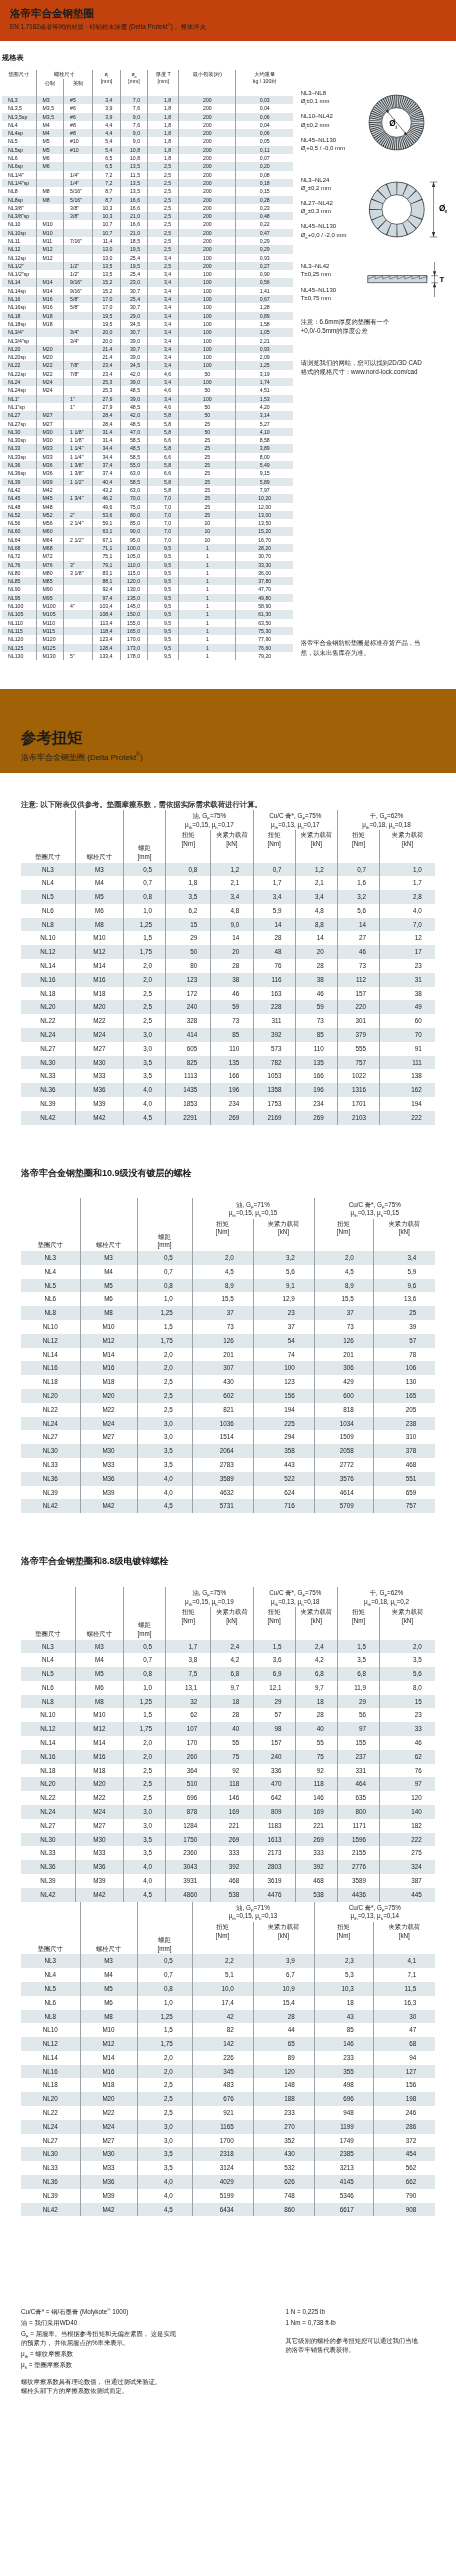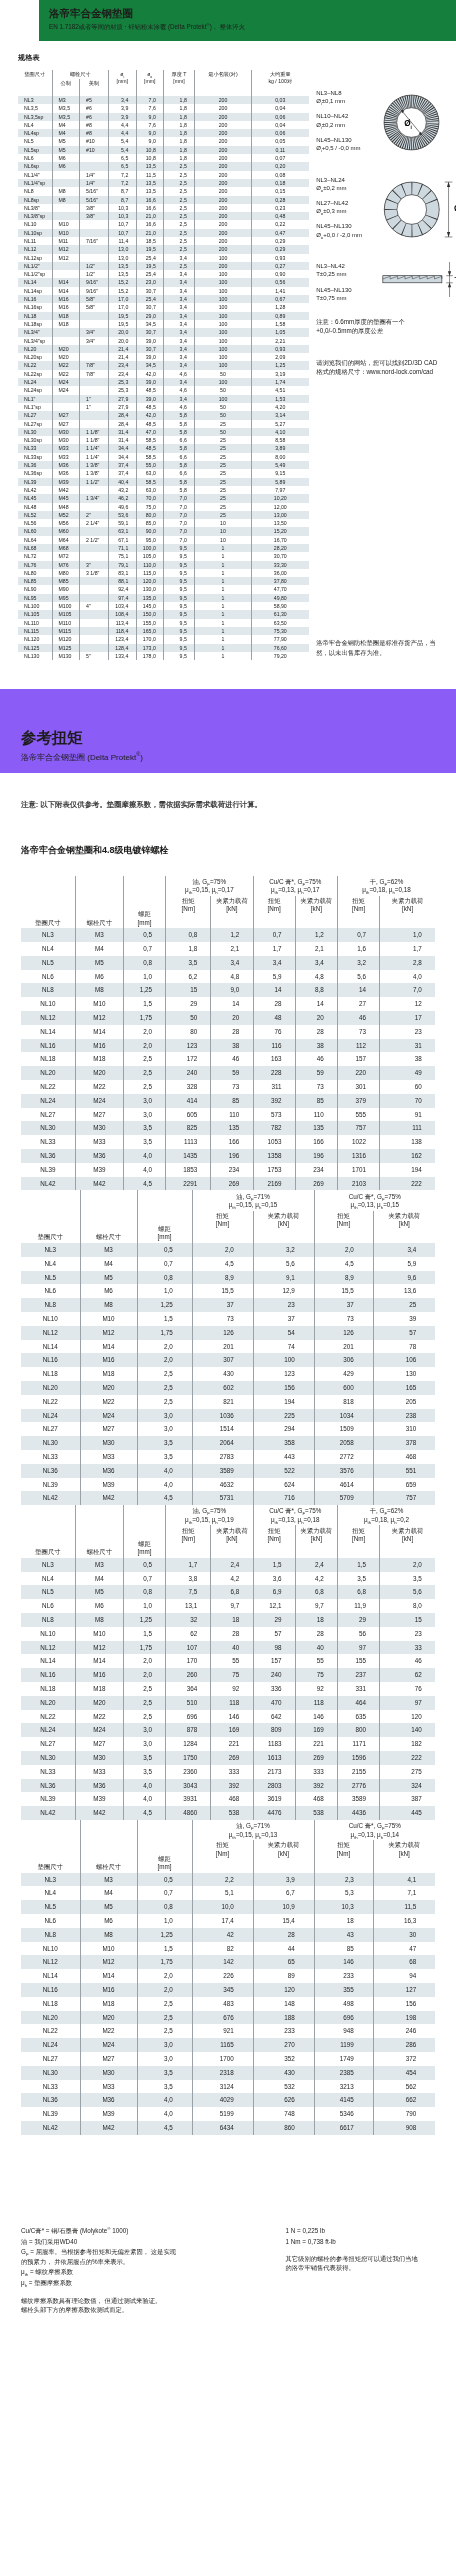--- a/index.html
+++ b/index.html
@@ -2,26 +2,26 @@
 <html style="font-size:8.8px"><head>
 <meta charset="utf-8">
 <style>
   html,body{margin:0;padding:0;}
   body{width:457px;background:#fff;color:#1d1d1b;font-family:"Liberation Sans",sans-serif;}
   .page{min-height:2576px;box-sizing:border-box;}
   sub{font-size:68%;line-height:0;}
   sup{font-size:68%;line-height:0;}
 
   
-  .band{background:#15803d;padding:6.6px 10px 8.3px;margin-left:39px;}
+  .band{background:#c2410c;padding:6.6px 10px 8.3px;}
   .band h1{font-size:10.5px;font-weight:bold;margin:0 0 2.8px;}
   .band .sub{font-size:6.3px;margin:0;}
 
   
-  .spec-wrap{padding:0 18px;}
+  .spec-wrap{padding:0 2px;}
   .spec-heading{font-size:7.2px;font-weight:bold;margin:12px 0 7.7px;}
   .spec-flex{display:flex;align-items:stretch;}
 
   table{border-collapse:collapse;table-layout:fixed;}
   th{font-weight:normal;}
 
   .spec{width:291px;font-size:5.2px;}
   .spec thead th{text-align:center;vertical-align:top;padding:1.1px 1.7px 1.1px;line-height:1.3;}
   .spec thead tr.sub th{padding-bottom:8.8px;}
   .spec tr > *:not(:first-child){border-left:0.6px solid #9aa2a7;}
@@ -37,21 +37,21 @@
   .tol-block{display:flex;margin-top:16.5px;}
   .tol-block:first-child{margin-top:18.7px;}
   .tol-labels{width:62px;flex:none;}
   .tol-labels p{margin:0 0 7.2px;}
   .tol-fig{flex:none;}
   .side-note{margin:7.7px 0 0;font-size:6.3px;line-height:1.5;}
   .stock-note{margin-top:auto;margin-bottom:2.2px;font-size:6.3px;line-height:1.6;}
   svg text{font-family:"Liberation Sans",sans-serif;}
 
   
-  .band2{background:#8b5cf6;margin-top:29px;padding:39px 23px 10px 21px;}
+  .band2{background:#a16207;margin-top:29px;padding:39px 23px 10px 21px;}
   .band2 h1{font-size:15.4px;font-weight:bold;margin:0 0 3.3px;}
   .band2 .sub{font-size:8px;margin:0;}
   .warn{margin:26.4px 21px 0;font-size:7.4px;font-weight:bold;color:#3c3c3c;}
 
   
   .tsection{padding:0 10px 0 21px;}
   .ttitle{font-size:9px;font-weight:bold;margin:42px 0 18.7px;}
   .ttitle.first{margin-top:34px;}
   .tq{width:414px;font-size:6.3px;}
   .tq thead th{text-align:center;vertical-align:middle;line-height:1.35;padding:1.1px 2.2px;}
@@ -872,21 +872,20 @@
   </section>
 
   <section class="band2">
     <h1>参考扭矩</h1>
     <p class="sub">洛帝牢合金钢垫圈 (Delta Protekt<sup>®</sup>)</p>
   </section>
 
   <p class="warn">注意: 以下附表仅供参考。垫圈摩擦系数，需依据实际需求载荷进行计算。</p>
 
   <section class="tsection">
-    <h3 class="ttitle first">洛帝牢合金钢垫圈和4.8级电镀锌螺栓</h3>
     <table class="tq tq9">
       <colgroup>
         <col style="width:54px">
           <col style="width:48px">
           <col style="width:42px">
           <col style="width:45px">
         <col style="width:42px">
           <col style="width:42px">
           <col style="width:42px">
           <col style="width:42px">
@@ -1118,20 +1117,21 @@
             <td>2169</td>
             <td>269</td>
             <td>2103</td>
             <td>222</td>
           </tr>
         </tbody>
     </table>
   </section>
 
   <section class="tsection">
+    <h3 class="ttitle">洛帝牢合金钢垫圈和10.9级没有镀层的螺栓</h3>
     <table class="tq tq7">
       <colgroup>
         <col style="width:59px">
           <col style="width:57px">
           <col style="width:55px">
           <col style="width:61px">
         <col style="width:61px">
           <col style="width:59px">
           <col style="width:62px">
       </colgroup>
@@ -1320,20 +1320,21 @@
             <td>5731</td>
             <td>716</td>
             <td>5709</td>
             <td>757</td>
           </tr>
         </tbody>
     </table>
   </section>
 
   <section class="tsection">
+    <h3 class="ttitle">洛帝牢合金钢垫圈和8.8级电镀锌螺栓</h3>
     <table class="tq tq9">
       <colgroup>
         <col style="width:54px">
           <col style="width:48px">
           <col style="width:42px">
           <col style="width:45px">
         <col style="width:42px">
           <col style="width:42px">
           <col style="width:42px">
           <col style="width:42px">

